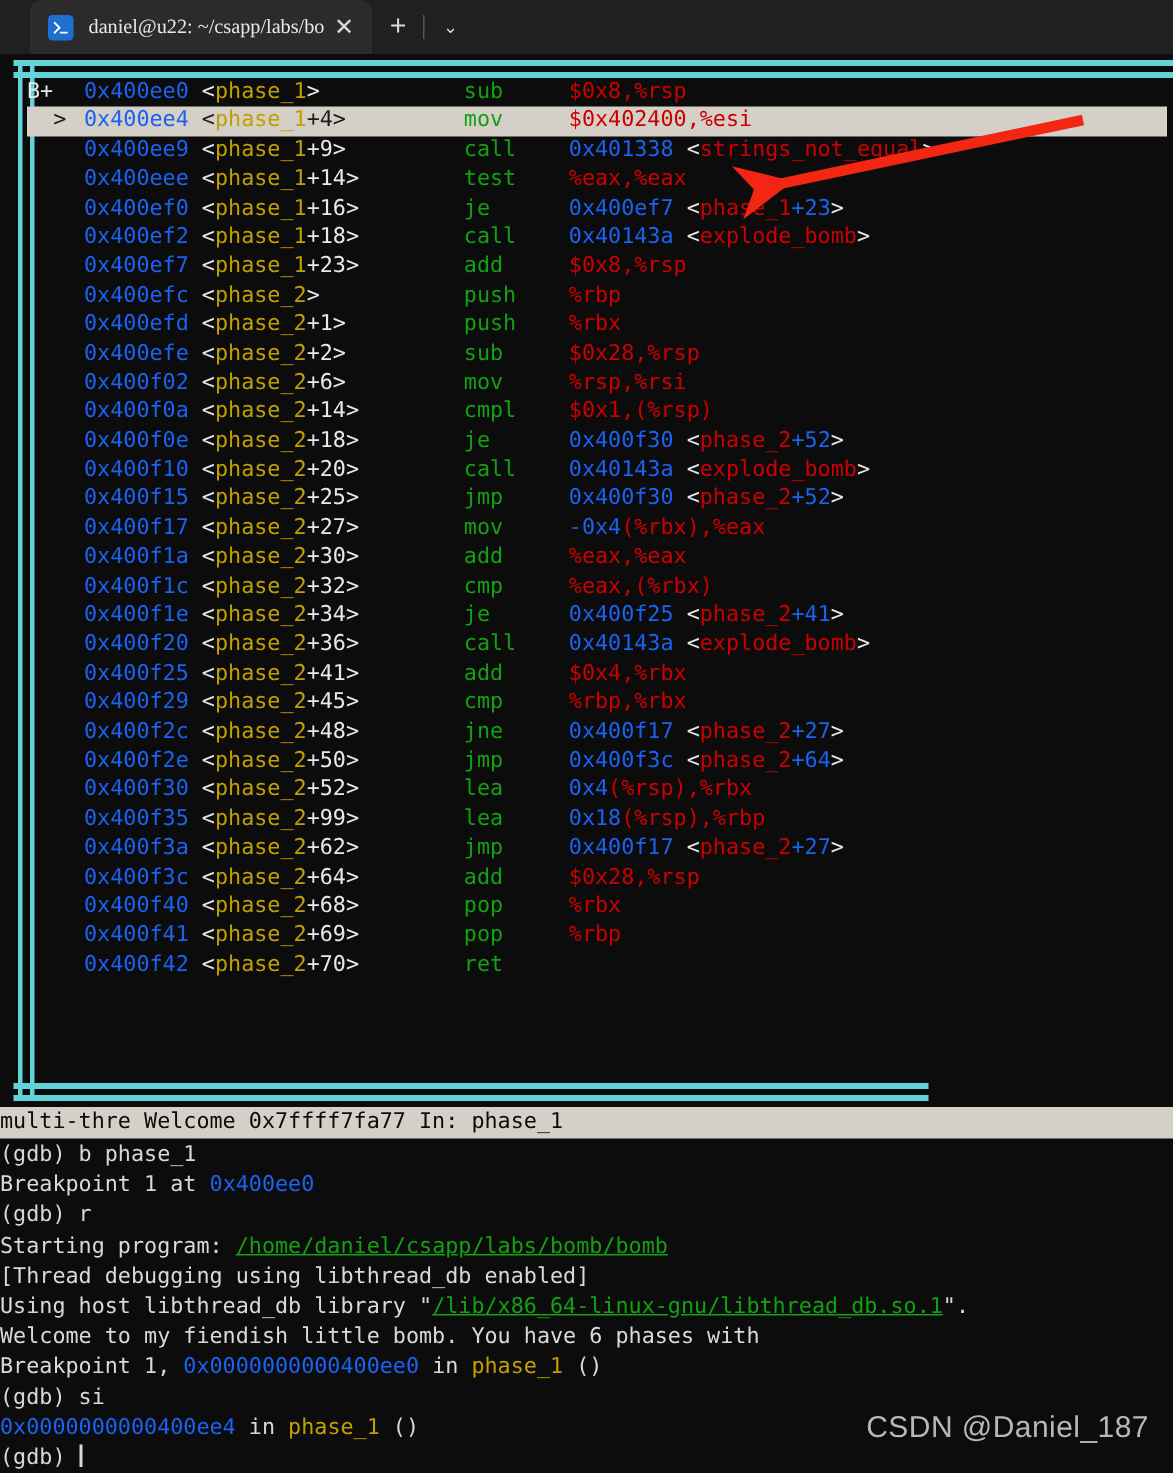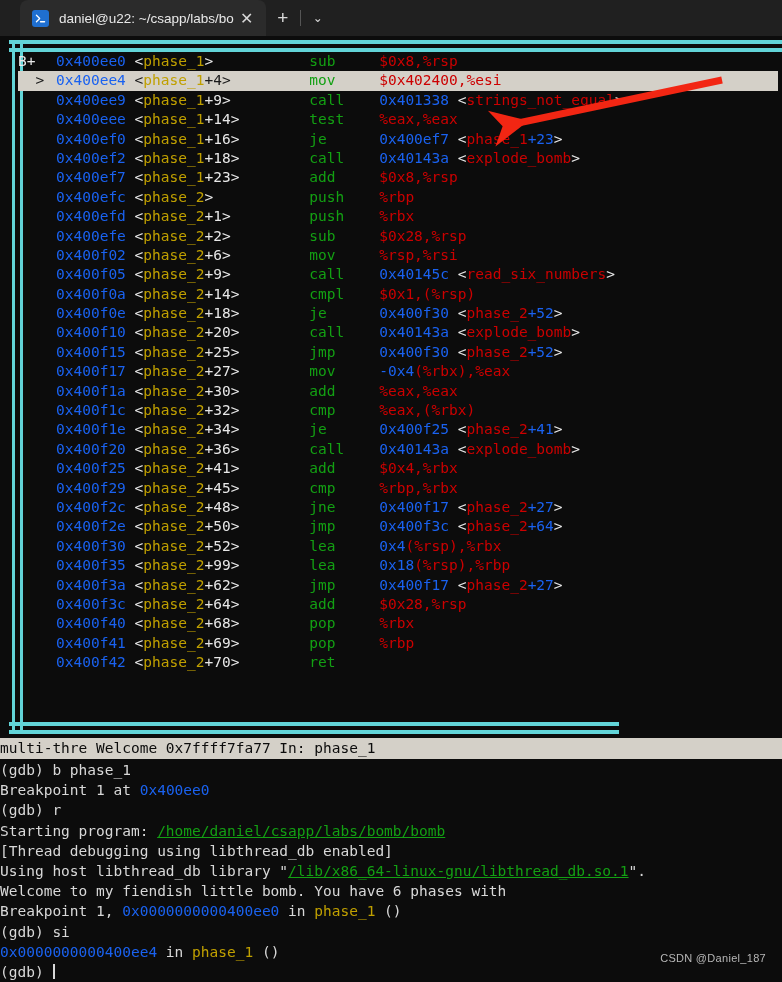--- a/index.html
+++ b/index.html
@@ -18,21 +18,21 @@
     margin-left:20px;height:36px;min-width:214px;
     background:#2b2b2b;border-radius:8px 8px 0 0;
     display:flex;align-items:center;padding:0 6px 0 12px;box-sizing:border-box;
   }
   .tab-icon{
     width:17px;height:17px;background:#1f6fd0;border-radius:3px;
     display:flex;align-items:center;justify-content:center;flex:none;
   }
   .tab-icon svg{display:block;}
   .tab-title{
-    color:#e8e8e8;font-family:Liberation Sans, sans-serif;
+    color:#e8e8e8;font-family:Liberation Serif, serif;
     font-size:13.5px;margin-left:10px;white-space:nowrap;overflow:hidden;
     flex:1;
   }
   .tab-close{
     color:#d8d8d8;font-family:"Liberation Sans",sans-serif;font-size:16px;
     width:26px;height:26px;display:flex;align-items:center;justify-content:center;
     flex:none;
   }
   .tb-btn{
     color:#d8d8d8;font-family:"Liberation Sans",sans-serif;
@@ -111,21 +111,21 @@
   
   .arrow-svg{
     position:absolute;left:0;top:0;width:782px;height:982px;
     pointer-events:none;
   }
 
   
   .watermark{
     position:absolute;right:16px;bottom:18px;
     color:#b7b7b7;font-family:"Liberation Sans","DejaVu Sans",sans-serif;
-    font-size:11px;letter-spacing:.3px;
+    font-size:20px;letter-spacing:.3px;
   }
 </style>
 </head>
 <body>
 
 <div class="tabbar">
   <div class="tab">
     <span class="tab-icon">
       <svg width="13" height="13" viewBox="0 0 16 16">
         <path d="M3 4 L7 8 L3 12" fill="none" stroke="#ffffff" stroke-width="1.6" stroke-linecap="round" stroke-linejoin="round"></path>
@@ -156,21 +156,20 @@
       <div class="dline cur"><span class="mark">  &gt; </span><span class="addr">0x400ee4 </span><span class="ang">&lt;</span><span class="sym">phase_1</span><span class="ang">+4</span><span class="ang">&gt;         </span><span class="mnem">mov</span><span class="ops">$0x402400,%esi</span></div>
       <div class="dline"><span class="mark">    </span><span class="addr">0x400ee9 </span><span class="ang">&lt;</span><span class="sym">phase_1</span><span class="ang">+9</span><span class="ang">&gt;         </span><span class="mnem">call</span><span class="num">0x401338</span><span class="ang"> &lt;</span><span class="fn">strings_not_equal</span><span class="ang">&gt;</span></div>
       <div class="dline"><span class="mark">    </span><span class="addr">0x400eee </span><span class="ang">&lt;</span><span class="sym">phase_1</span><span class="ang">+14</span><span class="ang">&gt;        </span><span class="mnem">test</span><span class="ops">%eax,%eax</span></div>
       <div class="dline"><span class="mark">    </span><span class="addr">0x400ef0 </span><span class="ang">&lt;</span><span class="sym">phase_1</span><span class="ang">+16</span><span class="ang">&gt;        </span><span class="mnem">je</span><span class="num">0x400ef7</span><span class="ang"> &lt;</span><span class="fn">phase_1</span><span class="num">+23</span><span class="ang">&gt;</span></div>
       <div class="dline"><span class="mark">    </span><span class="addr">0x400ef2 </span><span class="ang">&lt;</span><span class="sym">phase_1</span><span class="ang">+18</span><span class="ang">&gt;        </span><span class="mnem">call</span><span class="num">0x40143a</span><span class="ang"> &lt;</span><span class="fn">explode_bomb</span><span class="ang">&gt;</span></div>
       <div class="dline"><span class="mark">    </span><span class="addr">0x400ef7 </span><span class="ang">&lt;</span><span class="sym">phase_1</span><span class="ang">+23</span><span class="ang">&gt;        </span><span class="mnem">add</span><span class="ops">$0x8,%rsp</span></div>
       <div class="dline"><span class="mark">    </span><span class="addr">0x400efc </span><span class="ang">&lt;</span><span class="sym">phase_2</span><span class="ang">&gt;           </span><span class="mnem">push</span><span class="ops">%rbp</span></div>
       <div class="dline"><span class="mark">    </span><span class="addr">0x400efd </span><span class="ang">&lt;</span><span class="sym">phase_2</span><span class="ang">+1</span><span class="ang">&gt;         </span><span class="mnem">push</span><span class="ops">%rbx</span></div>
       <div class="dline"><span class="mark">    </span><span class="addr">0x400efe </span><span class="ang">&lt;</span><span class="sym">phase_2</span><span class="ang">+2</span><span class="ang">&gt;         </span><span class="mnem">sub</span><span class="ops">$0x28,%rsp</span></div>
       <div class="dline"><span class="mark">    </span><span class="addr">0x400f02 </span><span class="ang">&lt;</span><span class="sym">phase_2</span><span class="ang">+6</span><span class="ang">&gt;         </span><span class="mnem">mov</span><span class="ops">%rsp,%rsi</span></div>
-      <div class="dline"><span class="mark">    </span><span class="addr">0x400f05 </span><span class="ang">&lt;</span><span class="sym">phase_2</span><span class="ang">+9</span><span class="ang">&gt;         </span><span class="mnem">call</span><span class="num">0x40145c</span><span class="ang"> &lt;</span><span class="fn">read_six_numbers</span><span class="ang">&gt;</span></div>
       <div class="dline"><span class="mark">    </span><span class="addr">0x400f0a </span><span class="ang">&lt;</span><span class="sym">phase_2</span><span class="ang">+14</span><span class="ang">&gt;        </span><span class="mnem">cmpl</span><span class="ops">$0x1,(%rsp)</span></div>
       <div class="dline"><span class="mark">    </span><span class="addr">0x400f0e </span><span class="ang">&lt;</span><span class="sym">phase_2</span><span class="ang">+18</span><span class="ang">&gt;        </span><span class="mnem">je</span><span class="num">0x400f30</span><span class="ang"> &lt;</span><span class="fn">phase_2</span><span class="num">+52</span><span class="ang">&gt;</span></div>
       <div class="dline"><span class="mark">    </span><span class="addr">0x400f10 </span><span class="ang">&lt;</span><span class="sym">phase_2</span><span class="ang">+20</span><span class="ang">&gt;        </span><span class="mnem">call</span><span class="num">0x40143a</span><span class="ang"> &lt;</span><span class="fn">explode_bomb</span><span class="ang">&gt;</span></div>
       <div class="dline"><span class="mark">    </span><span class="addr">0x400f15 </span><span class="ang">&lt;</span><span class="sym">phase_2</span><span class="ang">+25</span><span class="ang">&gt;        </span><span class="mnem">jmp</span><span class="num">0x400f30</span><span class="ang"> &lt;</span><span class="fn">phase_2</span><span class="num">+52</span><span class="ang">&gt;</span></div>
       <div class="dline"><span class="mark">    </span><span class="addr">0x400f17 </span><span class="ang">&lt;</span><span class="sym">phase_2</span><span class="ang">+27</span><span class="ang">&gt;        </span><span class="mnem">mov</span><span class="num">-0x4</span><span class="ops">(%rbx),%eax</span></div>
       <div class="dline"><span class="mark">    </span><span class="addr">0x400f1a </span><span class="ang">&lt;</span><span class="sym">phase_2</span><span class="ang">+30</span><span class="ang">&gt;        </span><span class="mnem">add</span><span class="ops">%eax,%eax</span></div>
       <div class="dline"><span class="mark">    </span><span class="addr">0x400f1c </span><span class="ang">&lt;</span><span class="sym">phase_2</span><span class="ang">+32</span><span class="ang">&gt;        </span><span class="mnem">cmp</span><span class="ops">%eax,(%rbx)</span></div>
       <div class="dline"><span class="mark">    </span><span class="addr">0x400f1e </span><span class="ang">&lt;</span><span class="sym">phase_2</span><span class="ang">+34</span><span class="ang">&gt;        </span><span class="mnem">je</span><span class="num">0x400f25</span><span class="ang"> &lt;</span><span class="fn">phase_2</span><span class="num">+41</span><span class="ang">&gt;</span></div>
       <div class="dline"><span class="mark">    </span><span class="addr">0x400f20 </span><span class="ang">&lt;</span><span class="sym">phase_2</span><span class="ang">+36</span><span class="ang">&gt;        </span><span class="mnem">call</span><span class="num">0x40143a</span><span class="ang"> &lt;</span><span class="fn">explode_bomb</span><span class="ang">&gt;</span></div>
       <div class="dline"><span class="mark">    </span><span class="addr">0x400f25 </span><span class="ang">&lt;</span><span class="sym">phase_2</span><span class="ang">+41</span><span class="ang">&gt;        </span><span class="mnem">add</span><span class="ops">$0x4,%rbx</span></div>

